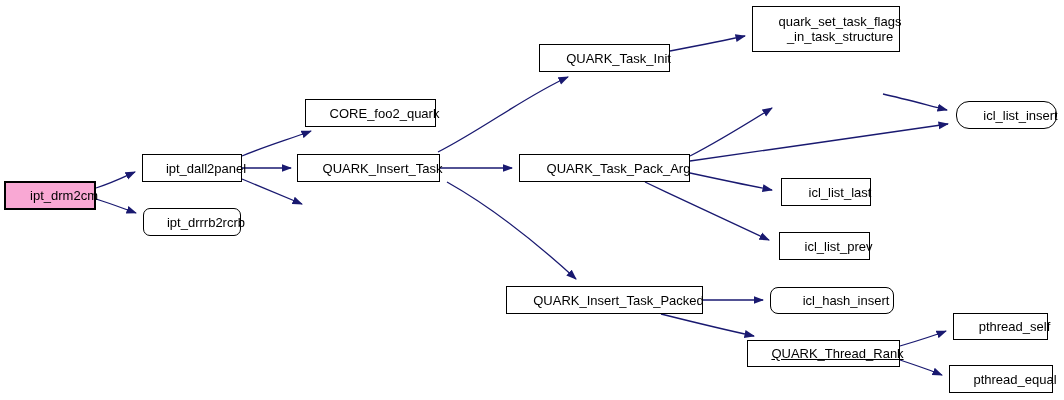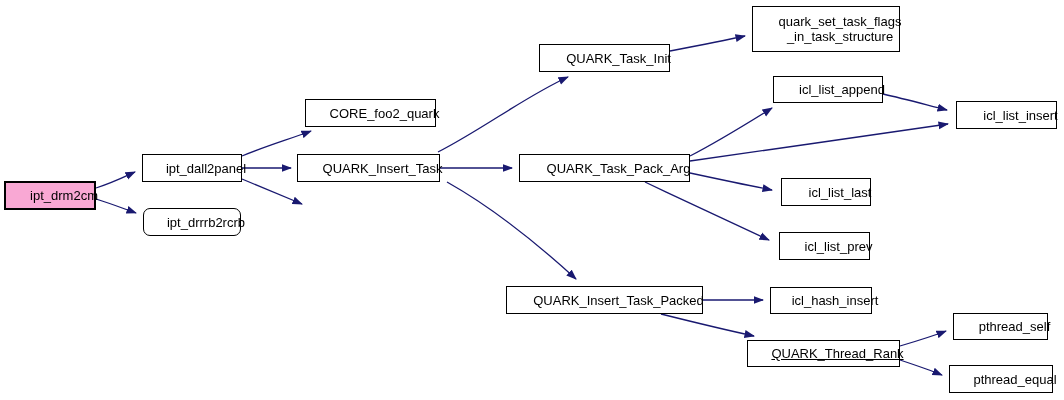--- a/index.html
+++ b/index.html
@@ -89,31 +89,30 @@
   <div class="node" style="left:297px; top:154px; width:143px; height:28px;">QUARK_Insert_Task</div>
 
 
   <div class="node" style="left:539px; top:44px; width:131px; height:28px;">QUARK_Task_Init</div>
 
   <div class="node" style="left:752px; top:6px; width:148px; height:46px;">quark_set_task_flags
 _in_task_structure</div>
 
   <div class="node" style="left:519px; top:154px; width:171px; height:28px;">QUARK_Task_Pack_Arg</div>
 
-  <div class="node" style="left:773px; top:76px; width:110px; height:27px;">icl_list_append</div>
 
-  <div class="node" style="left:956px; top:101px; width:101px; height:28px;">icl_list_insert</div>
+  <div class="node" style="left:956px; top:101px; width:101px; height:28px;border-radius:13px;">icl_list_insert</div>
 
   <div class="node" style="left:781px; top:178px; width:90px; height:28px;">icl_list_last</div>
 
   <div class="node" style="left:779px; top:232px; width:91px; height:28px;">icl_list_prev</div>
 
   <div class="node" style="left:506px; top:286px; width:197px; height:28px;">QUARK_Insert_Task_Packed</div>
 
-  <div class="node" style="left:770px; top:287px; width:102px; height:27px;">icl_hash_insert</div>
+  <div class="node" style="left:770px; top:287px; width:124px; height:27px;border-radius:8px;">icl_hash_insert</div>
 
   <div class="node" style="left:747px; top:340px; width:153px; height:27px;text-decoration:underline;">QUARK_Thread_Rank</div>
 
   <div class="node" style="left:953px; top:313px; width:95px; height:27px;">pthread_self</div>
 
   <div class="node" style="left:949px; top:365px; width:104px; height:28px;">pthread_equal</div>
 
 </div>
 
 </body></html>

